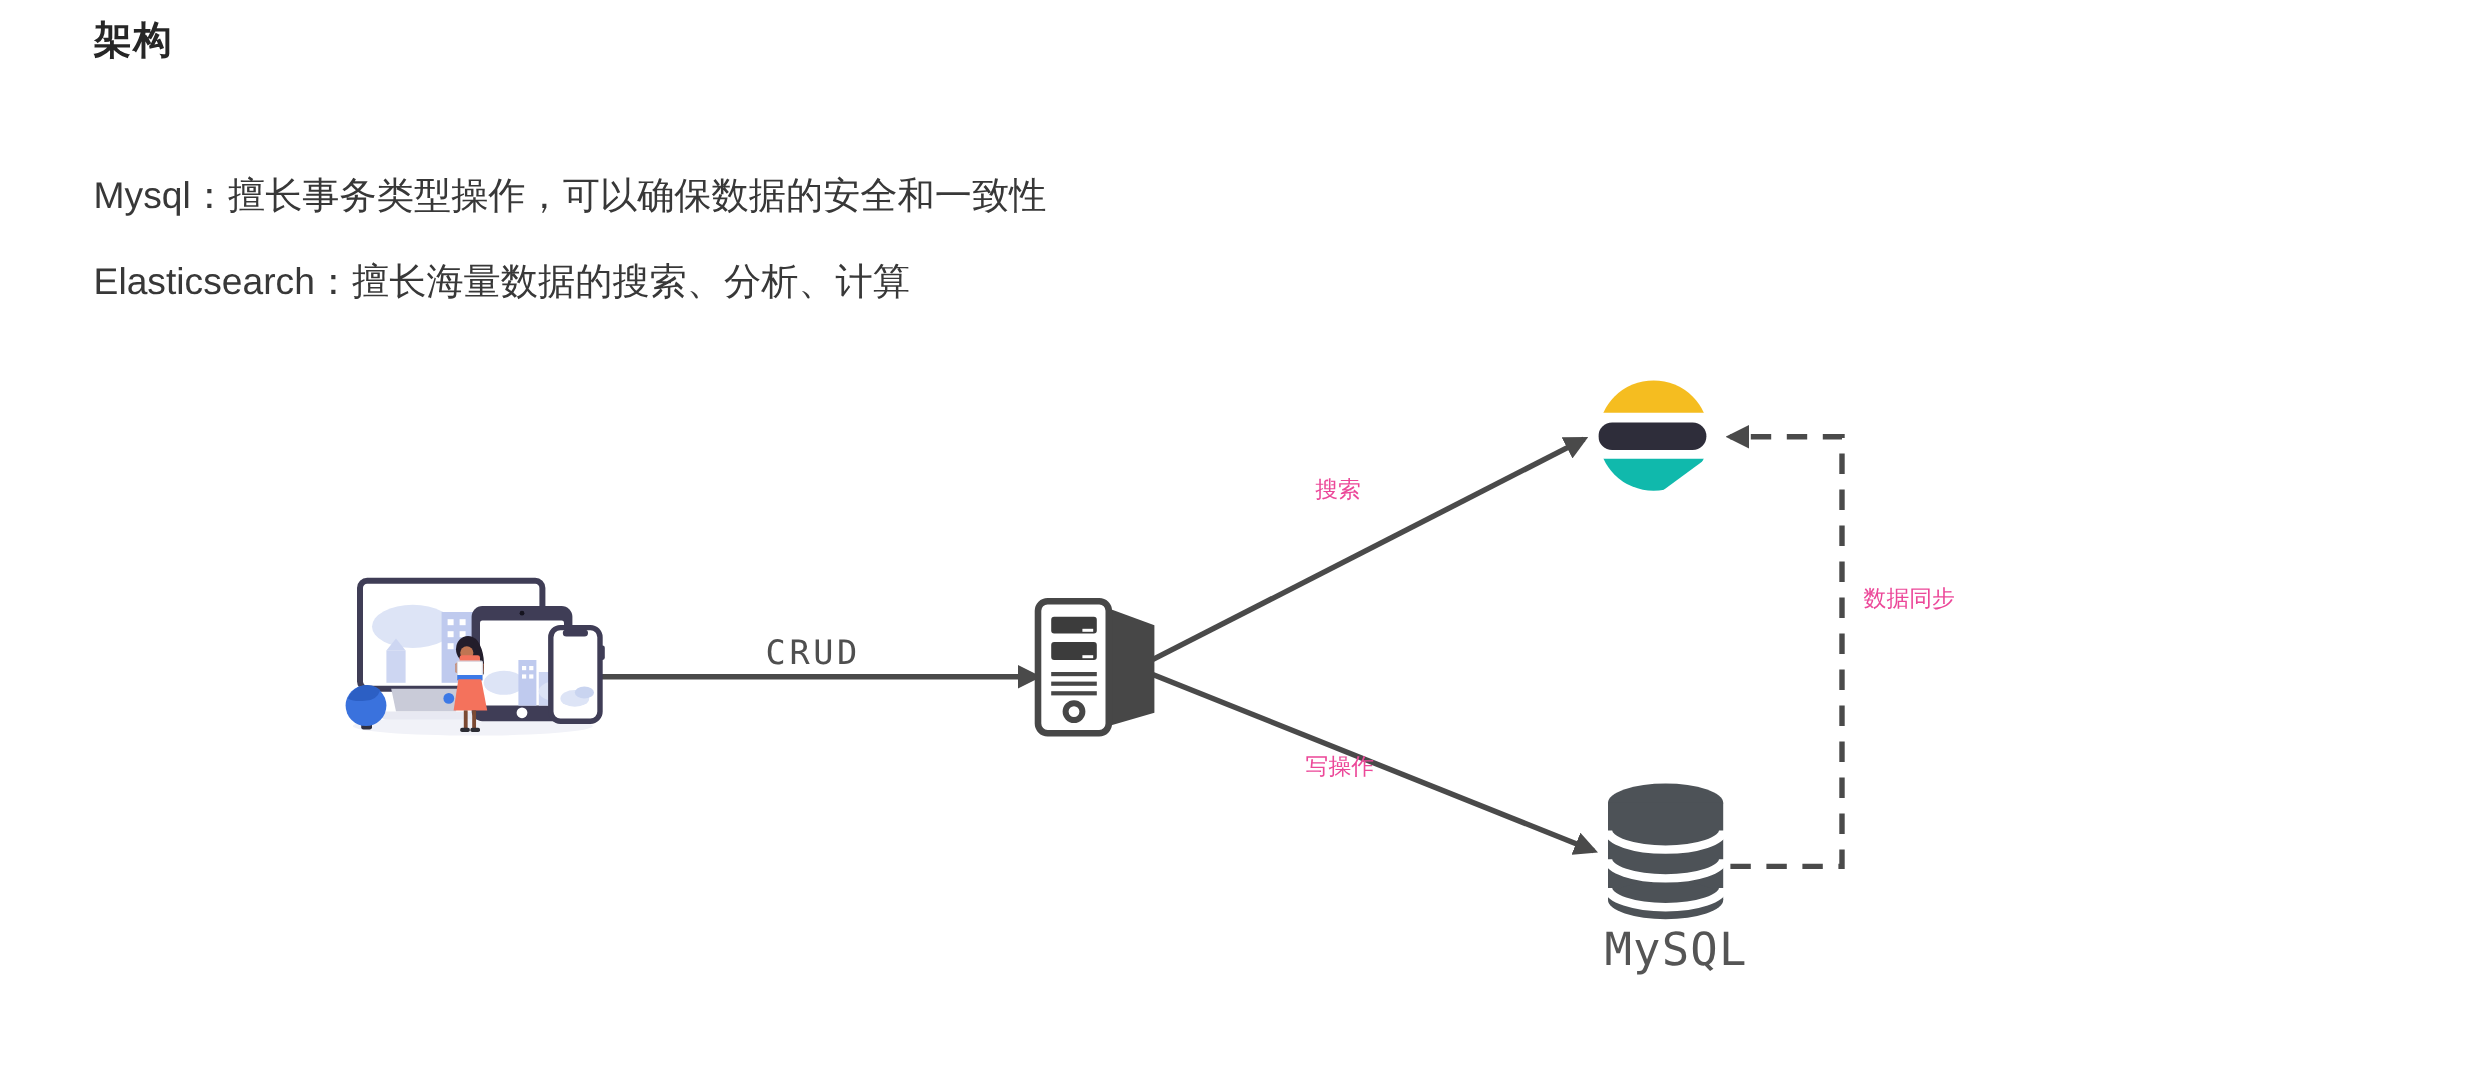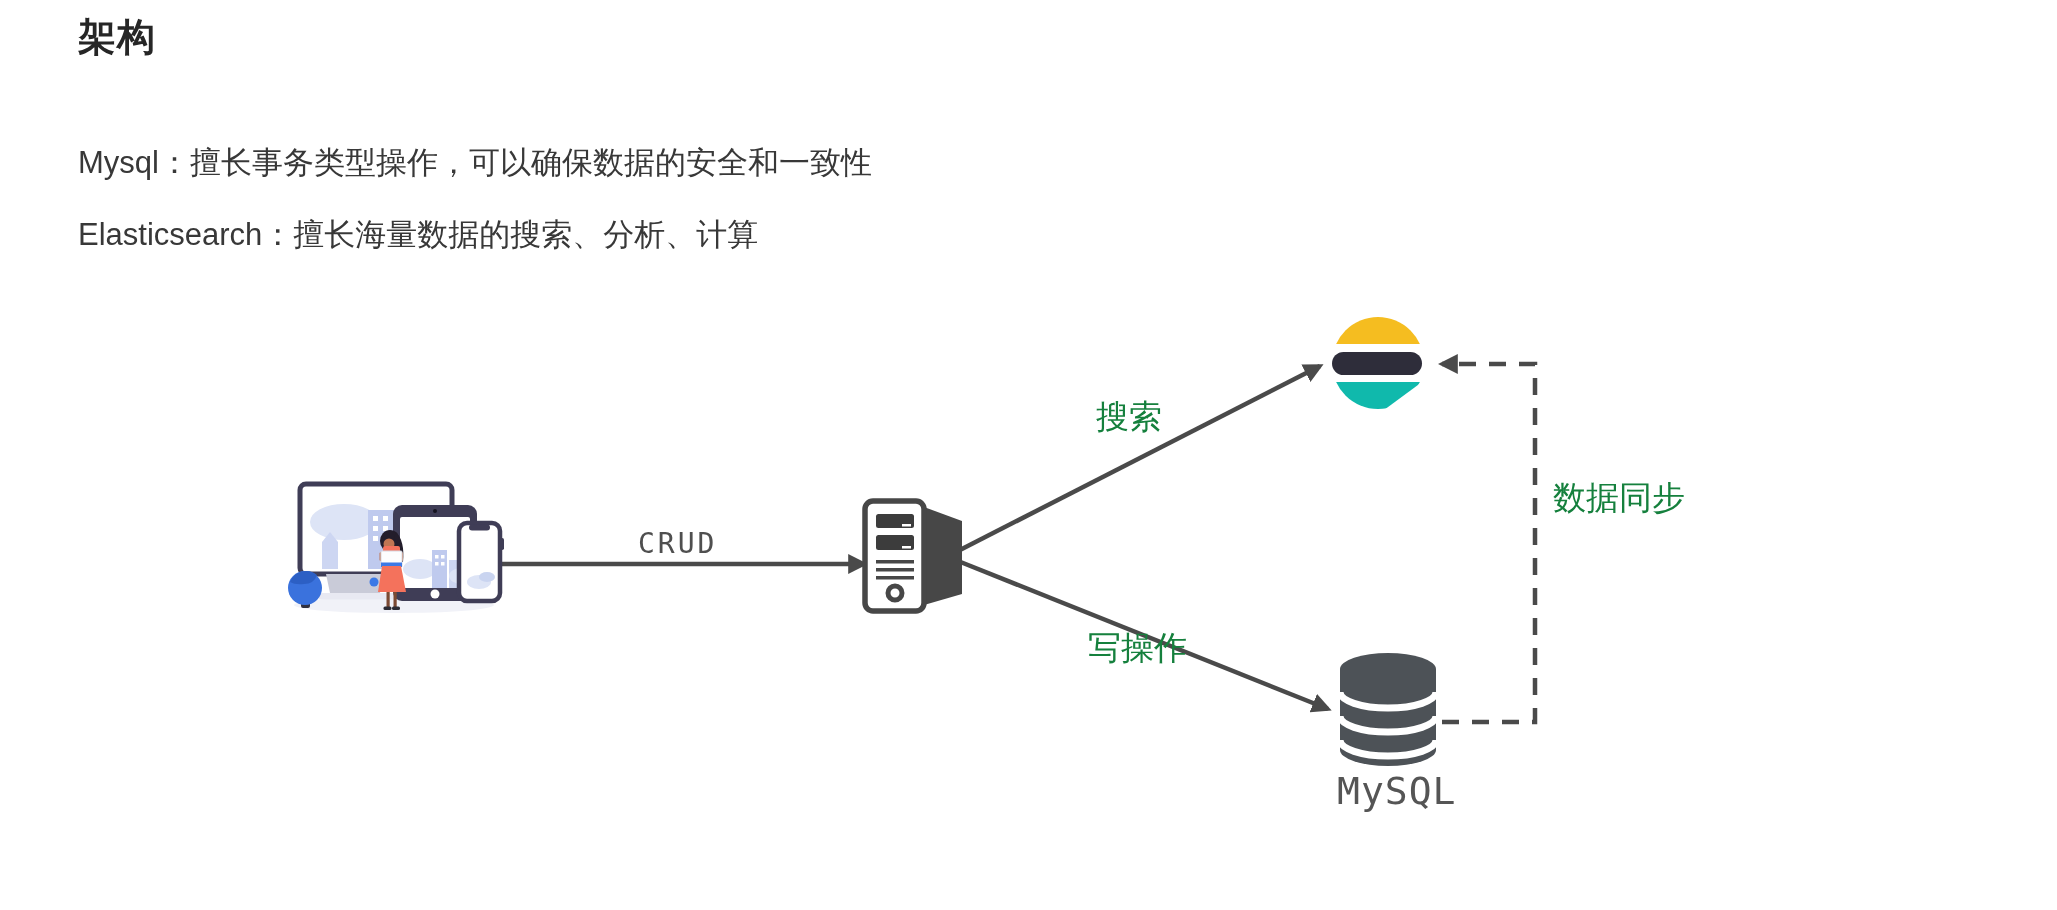--- a/index.html
+++ b/index.html
@@ -6,46 +6,46 @@
   .page{
     position:relative;
     width:2057px;height:910px;
     background:#ffffff;
     overflow:hidden;
     font-family:"Liberation Sans","DejaVu Sans",sans-serif;
     color:#383838;
   }
   .page-title{
     position:absolute;left:78px;top:12px;
-    font-size:38px;font-weight:700;color:#262626;
+    font-size:32px;font-weight:700;color:#262626;
     margin:0;letter-spacing:1px;
   }
   .desc-line{
     position:absolute;left:78px;margin:0;
     font-size:31px;color:#383838;white-space:nowrap;
   }
   .desc-mysql{top:142px;}
   .desc-es{top:214px;}
 
   .diagram{position:absolute;left:0;top:0;width:2057px;height:910px;}
   .connectors{position:absolute;left:0;top:0;}
   .node{position:absolute;}
   .node svg{display:block;}
 
   .edge-label{
-    position:absolute;font-size:33px;color:#15803d;white-space:nowrap;
+    position:absolute;font-size:19px;color:#ec4899;white-space:nowrap;
   }
   .lbl-crud{
     left:638px;top:527px;
     font-family:"DejaVu Sans Mono","Liberation Mono",monospace;
     font-size:28px;color:#4f4f4f;letter-spacing:3px;text-align:right;
   }
   .lbl-search{left:1096px;top:395px;}
   .lbl-write{left:1088px;top:626px;}
-  .lbl-sync{left:1553px;top:476px;}
+  .lbl-sync{left:1553px;top:486px;}
   .lbl-mysql{
     left:1337px;top:769px;width:102px;text-align:center;
     font-family:"DejaVu Sans Mono","Liberation Mono",monospace;
     font-size:38px;color:#555555;letter-spacing:1px;
   }
 </style>
 </head>
 <body>
 
 <div class="page">

